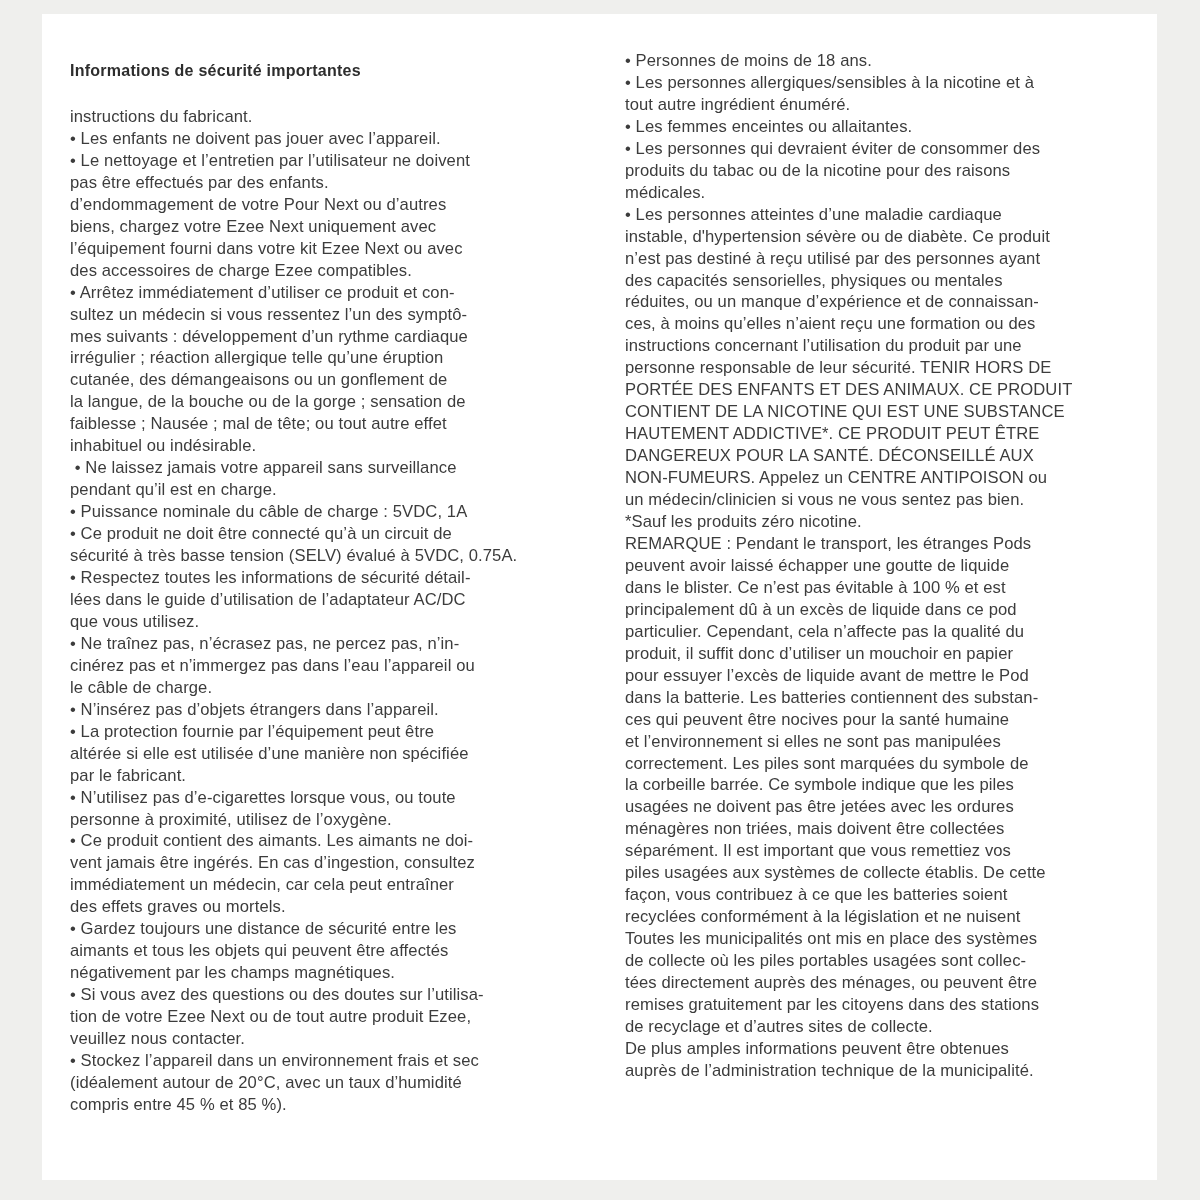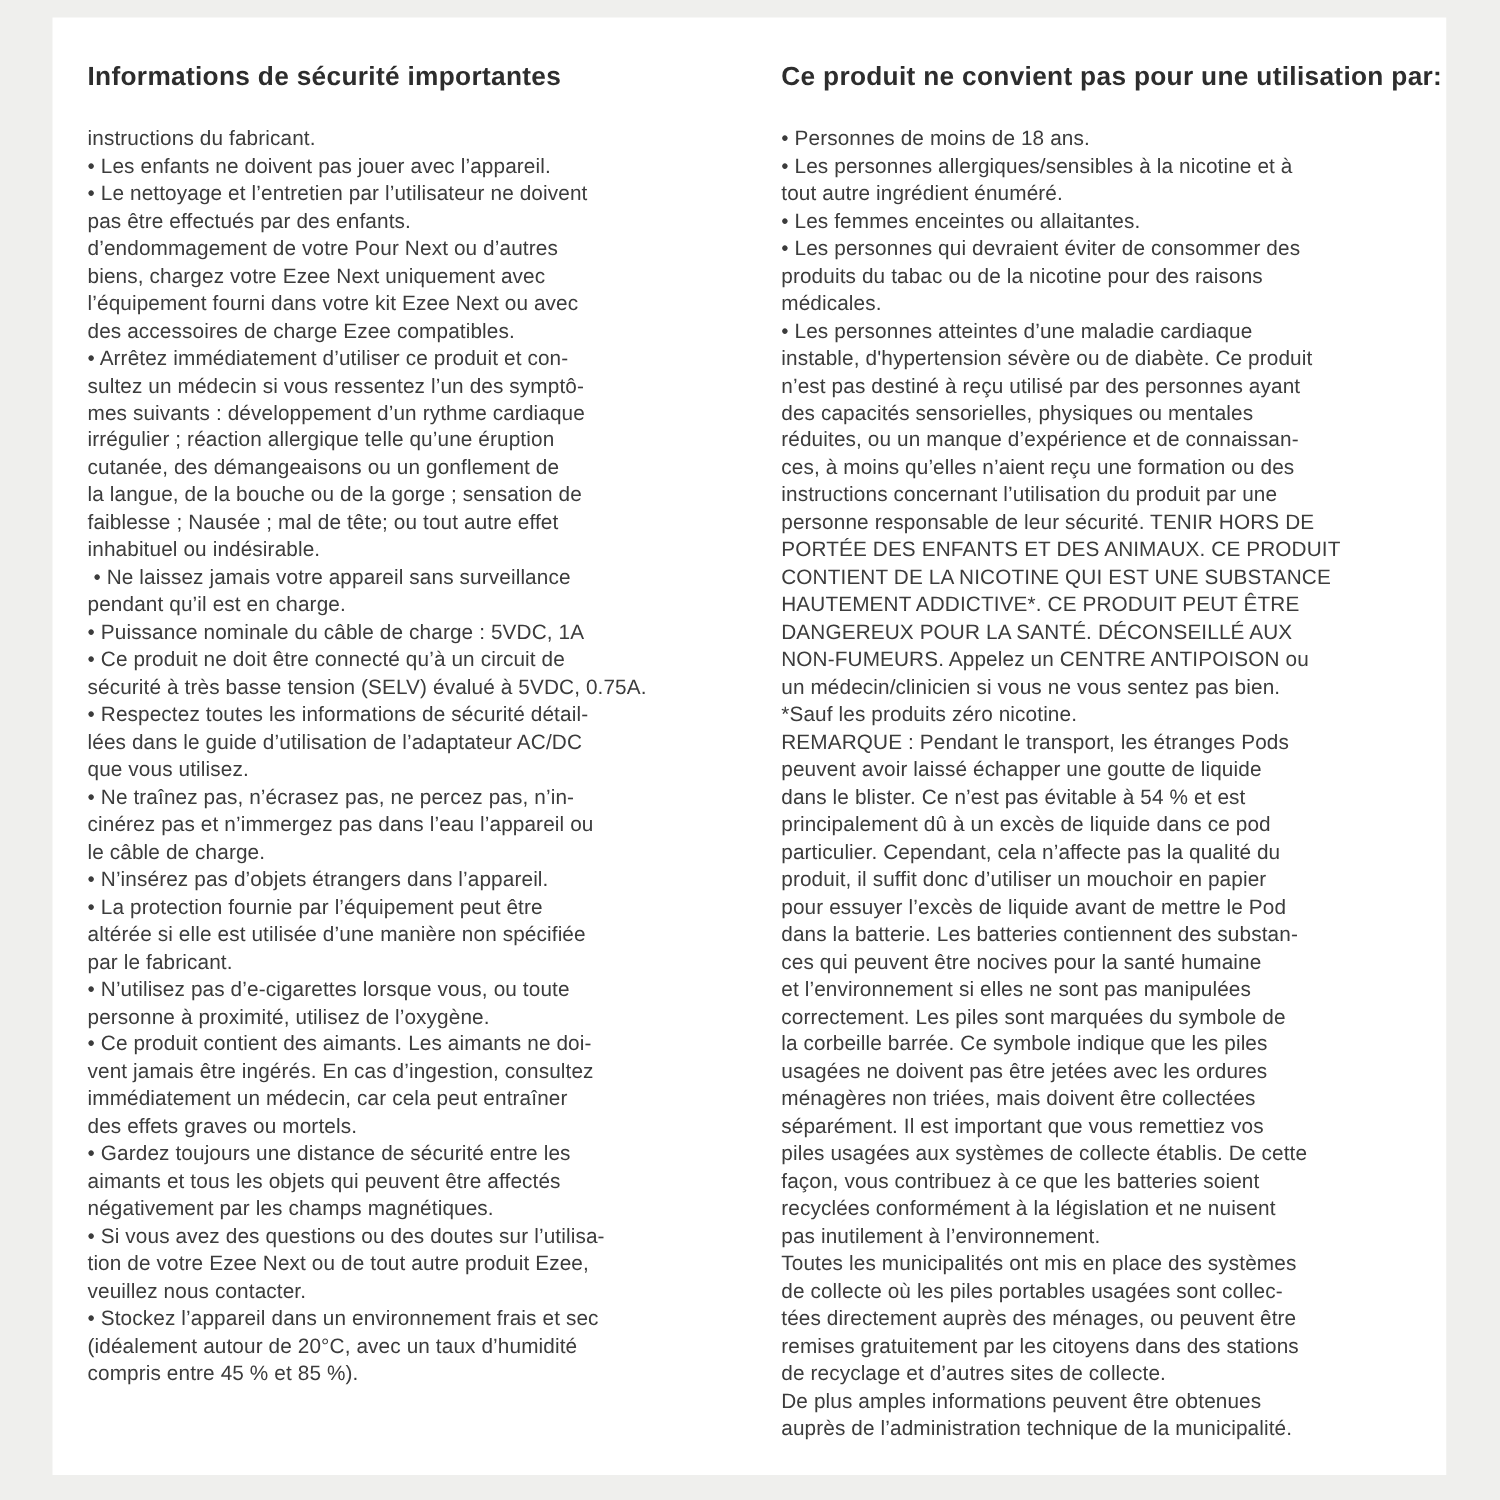--- a/index.html
+++ b/index.html
@@ -20,22 +20,22 @@
     box-sizing: border-box;
     padding: 36px 20px 0 28px;
     display: flex;
   }
   .col {
     flex: none;
   }
   .col-left  { width: 555px; }
   .col-right { width: 512px; }
   .col-heading {
-    margin: 0 0 26px 0;
-    font-size: 21px;
+    margin: 12px 0 26px 0;
+    font-size: 16px;
     font-weight: bold;
     letter-spacing: 0.25px;
     color: #2d2d2d;
     white-space: pre;
   }
   .text-lines { }
   .text-line {
     font-size: 16.6px;
     line-height: 21.95px;
     letter-spacing: 0.1px;
@@ -94,21 +94,20 @@
         <div class="text-line">• Si vous avez des questions ou des doutes sur l’utilisa-</div>
         <div class="text-line">tion de votre Ezee Next ou de tout autre produit Ezee,</div>
         <div class="text-line">veuillez nous contacter.</div>
         <div class="text-line">• Stockez l’appareil dans un environnement frais et sec</div>
         <div class="text-line">(idéalement autour de 20°C, avec un taux d’humidité</div>
         <div class="text-line">compris entre 45 % et 85 %).</div>
       </div>
   </div>
 
   <div class="col col-right">
-    <h2 class="col-heading" style="color: rgb(45, 45, 45);">Ce produit ne convient pas pour une utilisation par:</h2>
     <div class="text-lines" style="color: rgb(60, 60, 60);">
         <div class="text-line">• Personnes de moins de 18 ans.</div>
         <div class="text-line">• Les personnes allergiques/sensibles à la nicotine et à</div>
         <div class="text-line">tout autre ingrédient énuméré.</div>
         <div class="text-line">• Les femmes enceintes ou allaitantes.</div>
         <div class="text-line">• Les personnes qui devraient éviter de consommer des</div>
         <div class="text-line">produits du tabac ou de la nicotine pour des raisons</div>
         <div class="text-line">médicales.</div>
         <div class="text-line">• Les personnes atteintes d’une maladie cardiaque</div>
         <div class="text-line">instable, d'hypertension sévère ou de diabète. Ce produit</div>
@@ -120,37 +119,36 @@
         <div class="text-line">personne responsable de leur sécurité. TENIR HORS DE</div>
         <div class="text-line">PORTÉE DES ENFANTS ET DES ANIMAUX. CE PRODUIT</div>
         <div class="text-line">CONTIENT DE LA NICOTINE QUI EST UNE SUBSTANCE</div>
         <div class="text-line">HAUTEMENT ADDICTIVE*. CE PRODUIT PEUT ÊTRE</div>
         <div class="text-line">DANGEREUX POUR LA SANTÉ. DÉCONSEILLÉ AUX</div>
         <div class="text-line">NON-FUMEURS. Appelez un CENTRE ANTIPOISON ou</div>
         <div class="text-line">un médecin/clinicien si vous ne vous sentez pas bien.</div>
         <div class="text-line">*Sauf les produits zéro nicotine.</div>
         <div class="text-line">REMARQUE : Pendant le transport, les étranges Pods</div>
         <div class="text-line">peuvent avoir laissé échapper une goutte de liquide</div>
-        <div class="text-line">dans le blister. Ce n’est pas évitable à 54 % et est</div>
+        <div class="text-line">dans le blister. Ce n’est pas évitable à 100 % et est</div>
         <div class="text-line">principalement dû à un excès de liquide dans ce pod</div>
         <div class="text-line">particulier. Cependant, cela n’affecte pas la qualité du</div>
         <div class="text-line">produit, il suffit donc d’utiliser un mouchoir en papier</div>
         <div class="text-line">pour essuyer l’excès de liquide avant de mettre le Pod</div>
         <div class="text-line">dans la batterie. Les batteries contiennent des substan-</div>
         <div class="text-line">ces qui peuvent être nocives pour la santé humaine</div>
         <div class="text-line">et l’environnement si elles ne sont pas manipulées</div>
         <div class="text-line">correctement. Les piles sont marquées du symbole de</div>
         <div class="text-line">la corbeille barrée. Ce symbole indique que les piles</div>
         <div class="text-line">usagées ne doivent pas être jetées avec les ordures</div>
         <div class="text-line">ménagères non triées, mais doivent être collectées</div>
         <div class="text-line">séparément. Il est important que vous remettiez vos</div>
         <div class="text-line">piles usagées aux systèmes de collecte établis. De cette</div>
         <div class="text-line">façon, vous contribuez à ce que les batteries soient</div>
         <div class="text-line">recyclées conformément à la législation et ne nuisent</div>
-        <div class="text-line">pas inutilement à l’environnement.</div>
         <div class="text-line">Toutes les municipalités ont mis en place des systèmes</div>
         <div class="text-line">de collecte où les piles portables usagées sont collec-</div>
         <div class="text-line">tées directement auprès des ménages, ou peuvent être</div>
         <div class="text-line">remises gratuitement par les citoyens dans des stations</div>
         <div class="text-line">de recyclage et d’autres sites de collecte.</div>
         <div class="text-line">De plus amples informations peuvent être obtenues</div>
         <div class="text-line">auprès de l’administration technique de la municipalité.</div>
       </div>
   </div>
 

